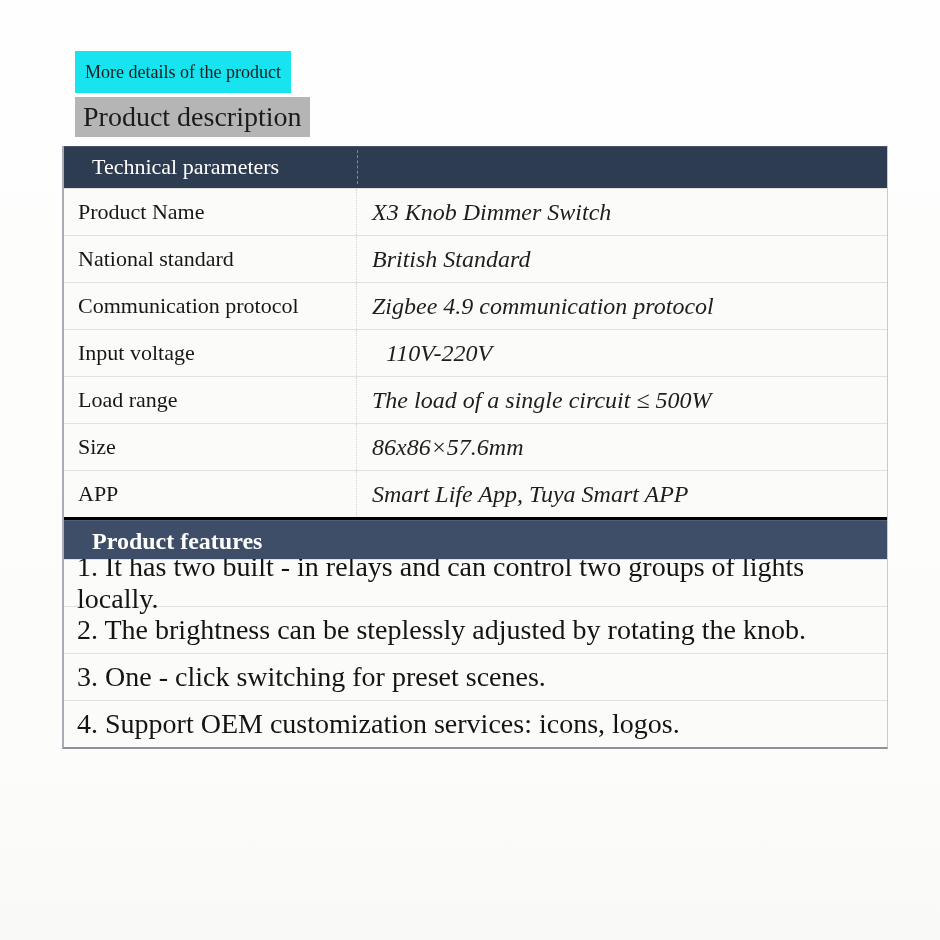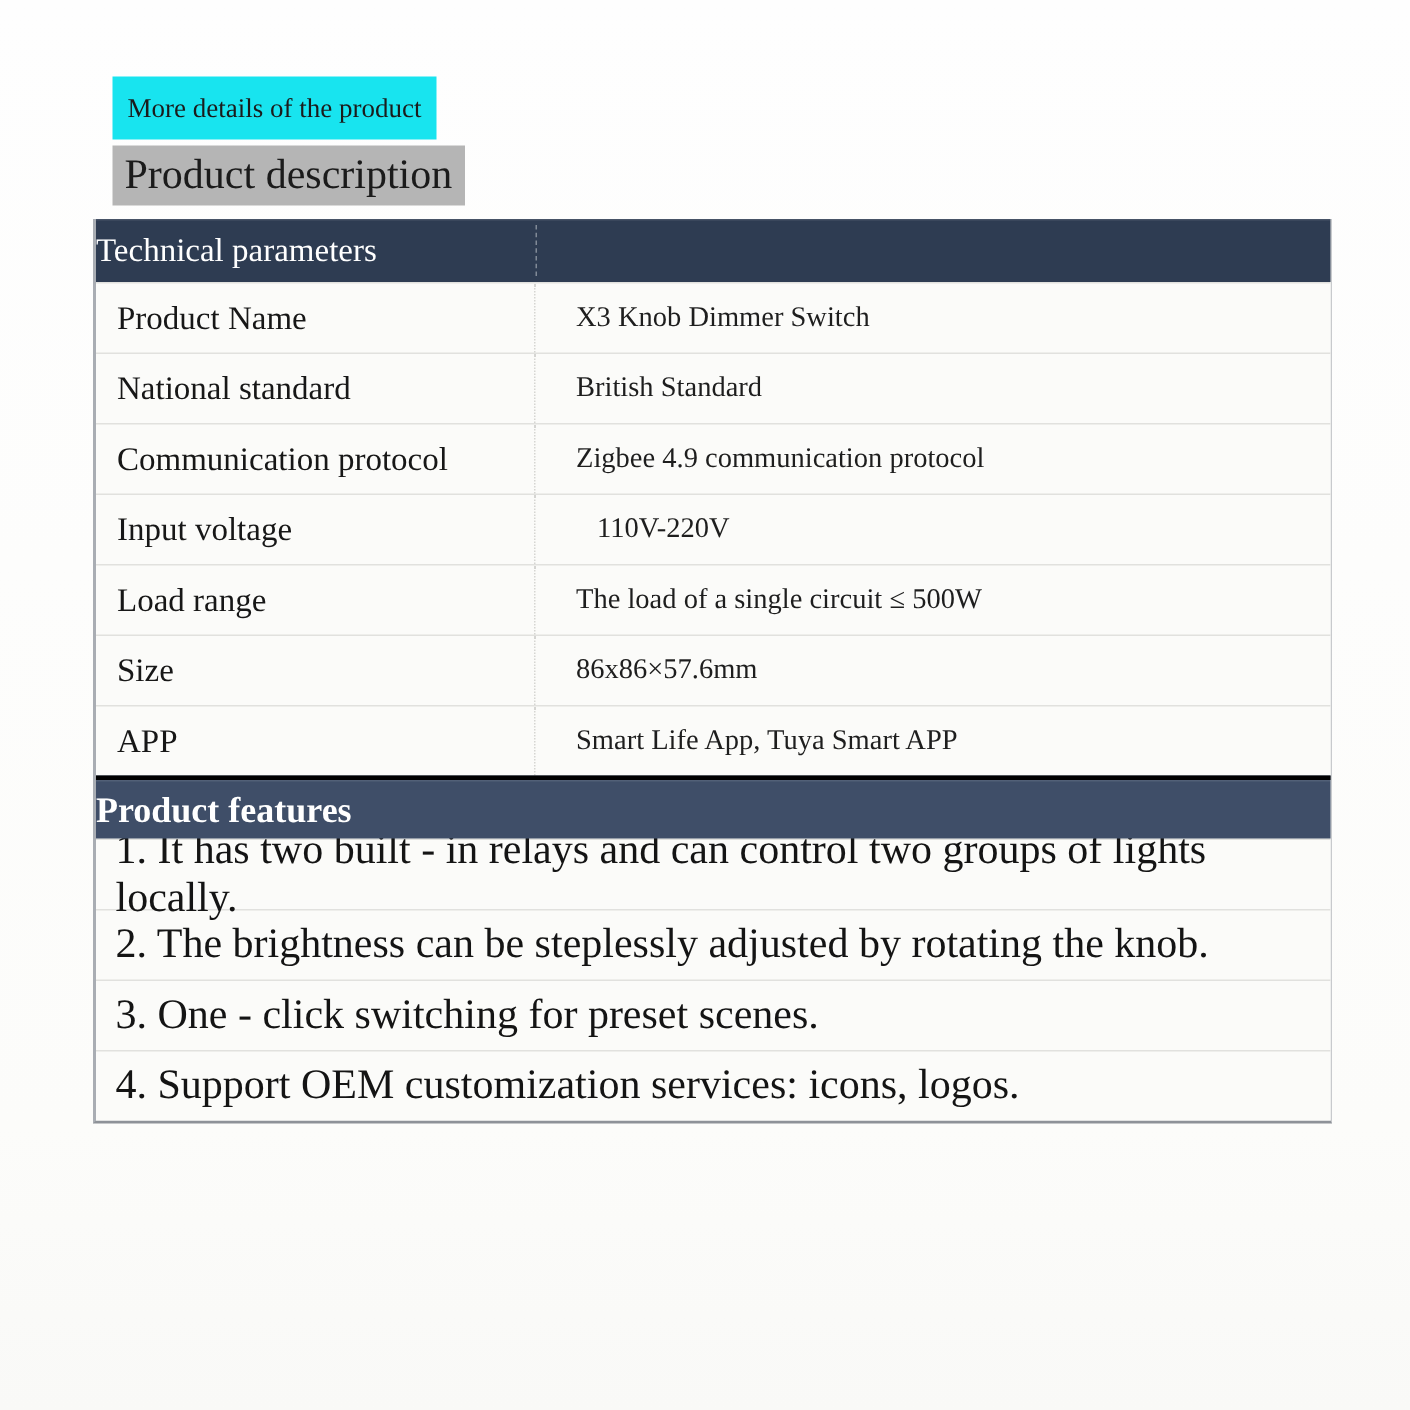--- a/index.html
+++ b/index.html
@@ -49,21 +49,21 @@
     border-left: 2px solid #a9adb3;
     border-right: 1px solid #c8cacd;
     border-bottom: 2px solid #8e9298;
     background: #fbfbf9;
   }
   .band {
     position: relative;
     height: 42px;
     line-height: 42px;
     color: var(--band-text, #ffffff);
-    padding-left: 0;
+    padding-left: 28px;
     box-sizing: border-box;
   }
   .band.tech {
     background: var(--header-navy, #2e3c52);
     font-size: 22px;
     box-shadow: inset 0 1px 0 rgba(255,255,255,0.12);
   }
   .band.tech .band-divider {
     position: absolute;
     left: 293px;
@@ -77,41 +77,41 @@
     font-size: 24px;
     font-weight: bold;
     border-top: 3px solid #000000;
     box-shadow: inset 0 1px 0 rgba(255,255,255,0.10);
   }
   .spec-row {
     display: flex;
     height: 46px;
     border-top: 1px solid #e1e1de;
     background: #fbfbf9;
-    gap: 12px;
   }
   .spec-row:first-of-type { border-top: none; }
   .spec-label {
     width: 293px;
     box-sizing: border-box;
     padding-left: 14px;
     font-size: 22px;
     display: flex;
     align-items: center;
     border-right: 1px dotted #d5d5d2;
     color: #171717;
   }
   .spec-value {
     flex: 1;
     box-sizing: border-box;
     padding-left: 15px;
-    font-size: 19px;
+    font-size: 24px;
     display: flex;
     align-items: center;
     color: #1e1e1e;
+    font-style: italic;
   }
   .spec-value.indent { padding-left: 29px; }
   .feature-row {
     display: flex;
     align-items: center;
     height: 46px;
     border-top: 1px solid #e1e1de;
     padding-left: 13px;
     font-size: 28px;
     background: #fbfbf9;

